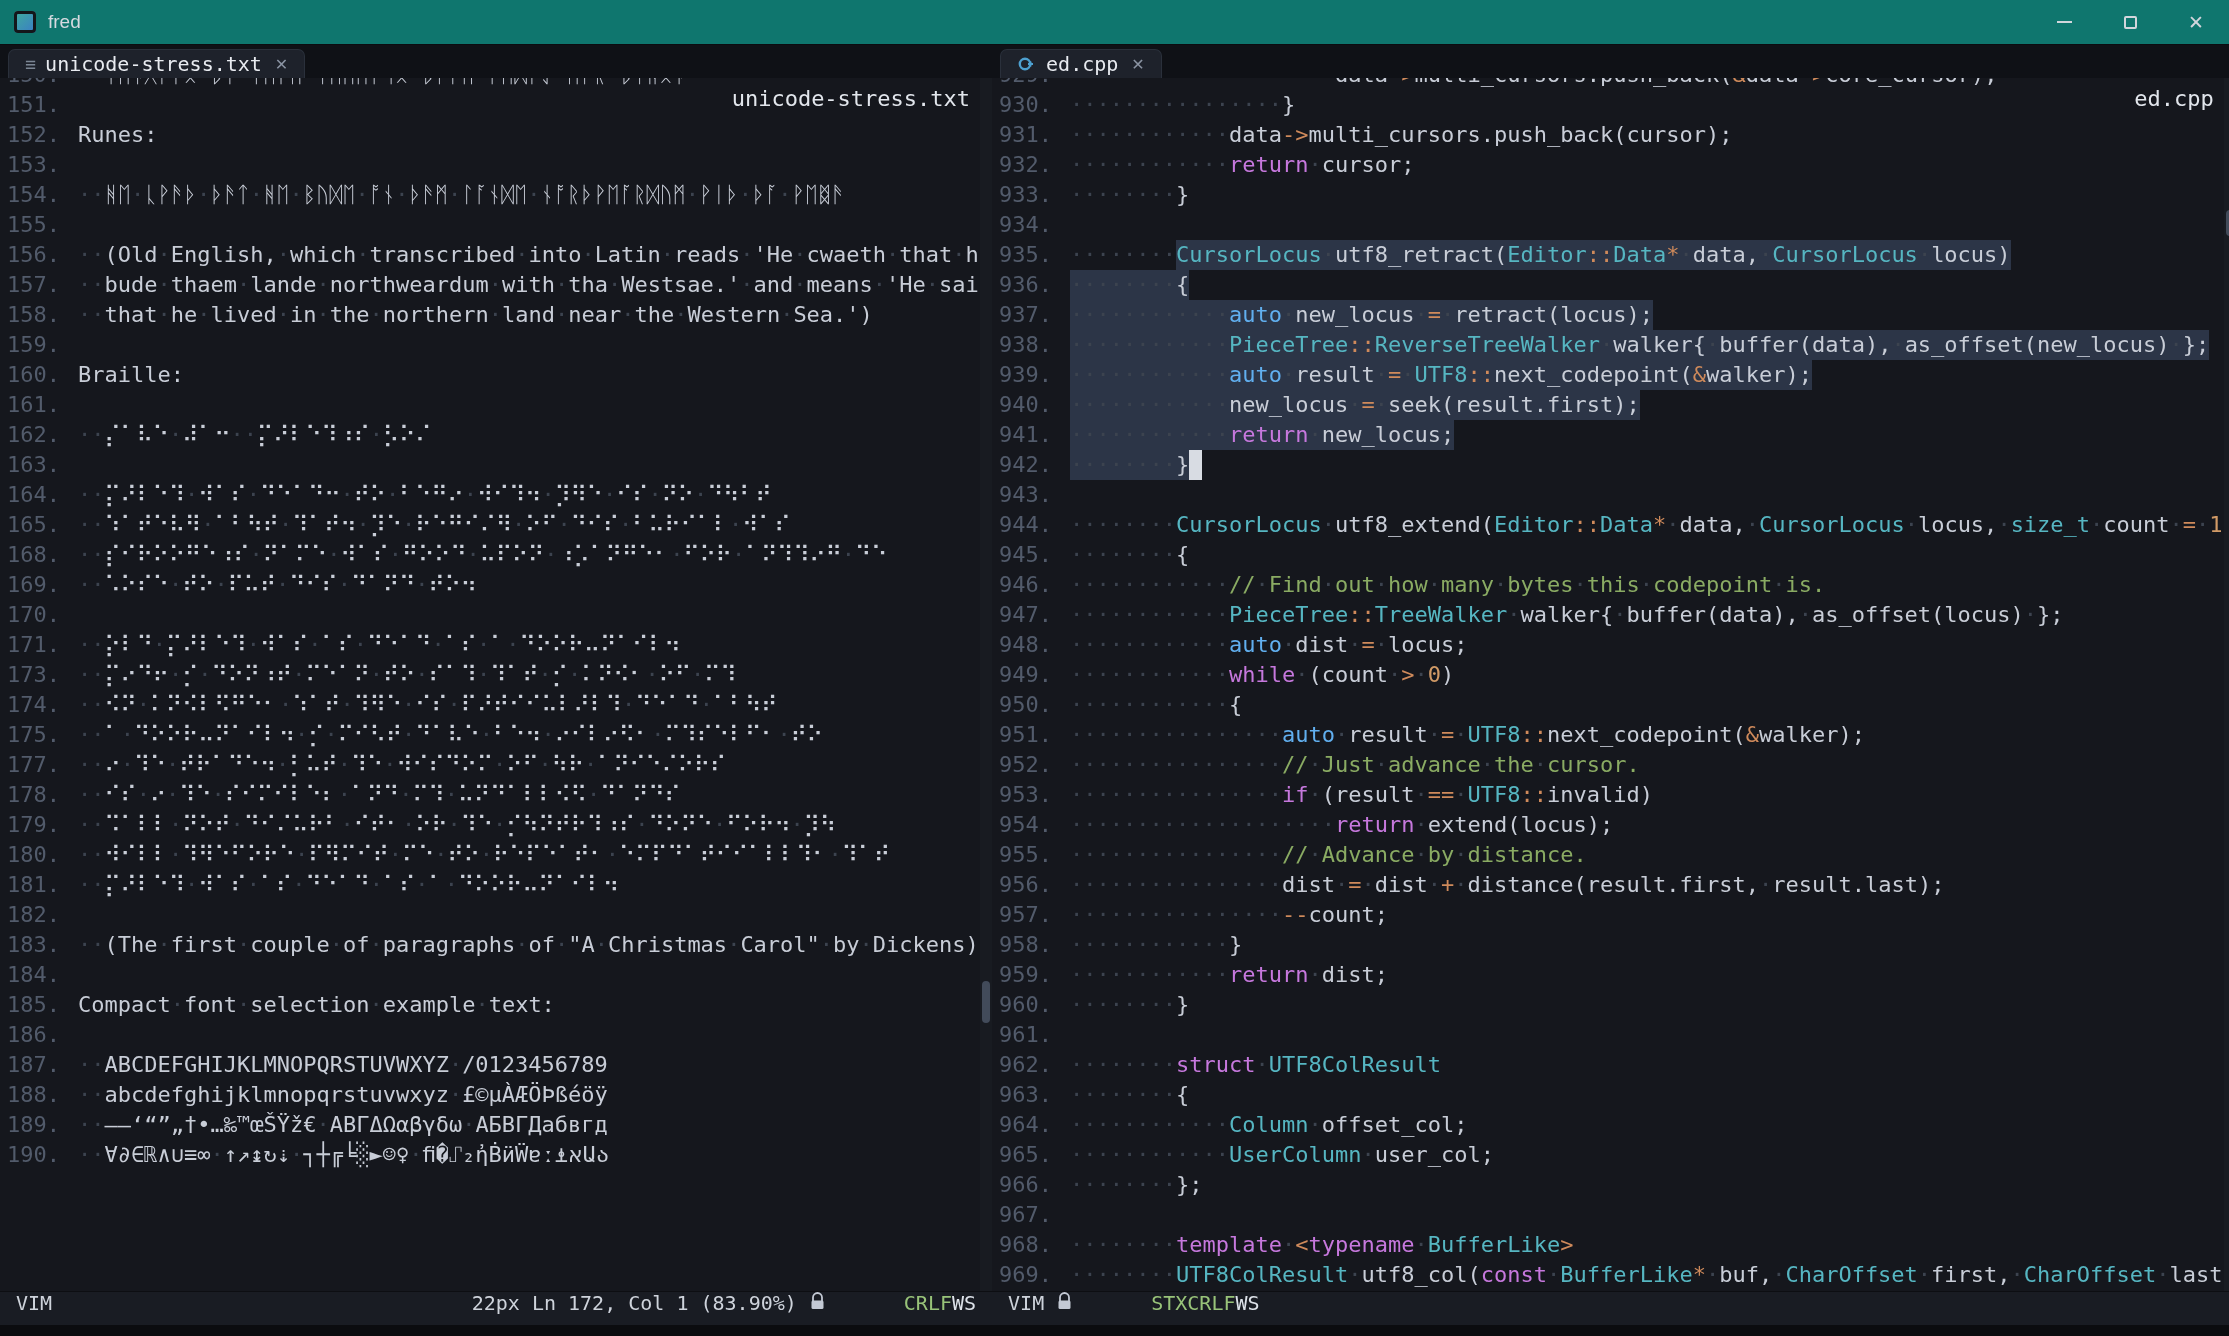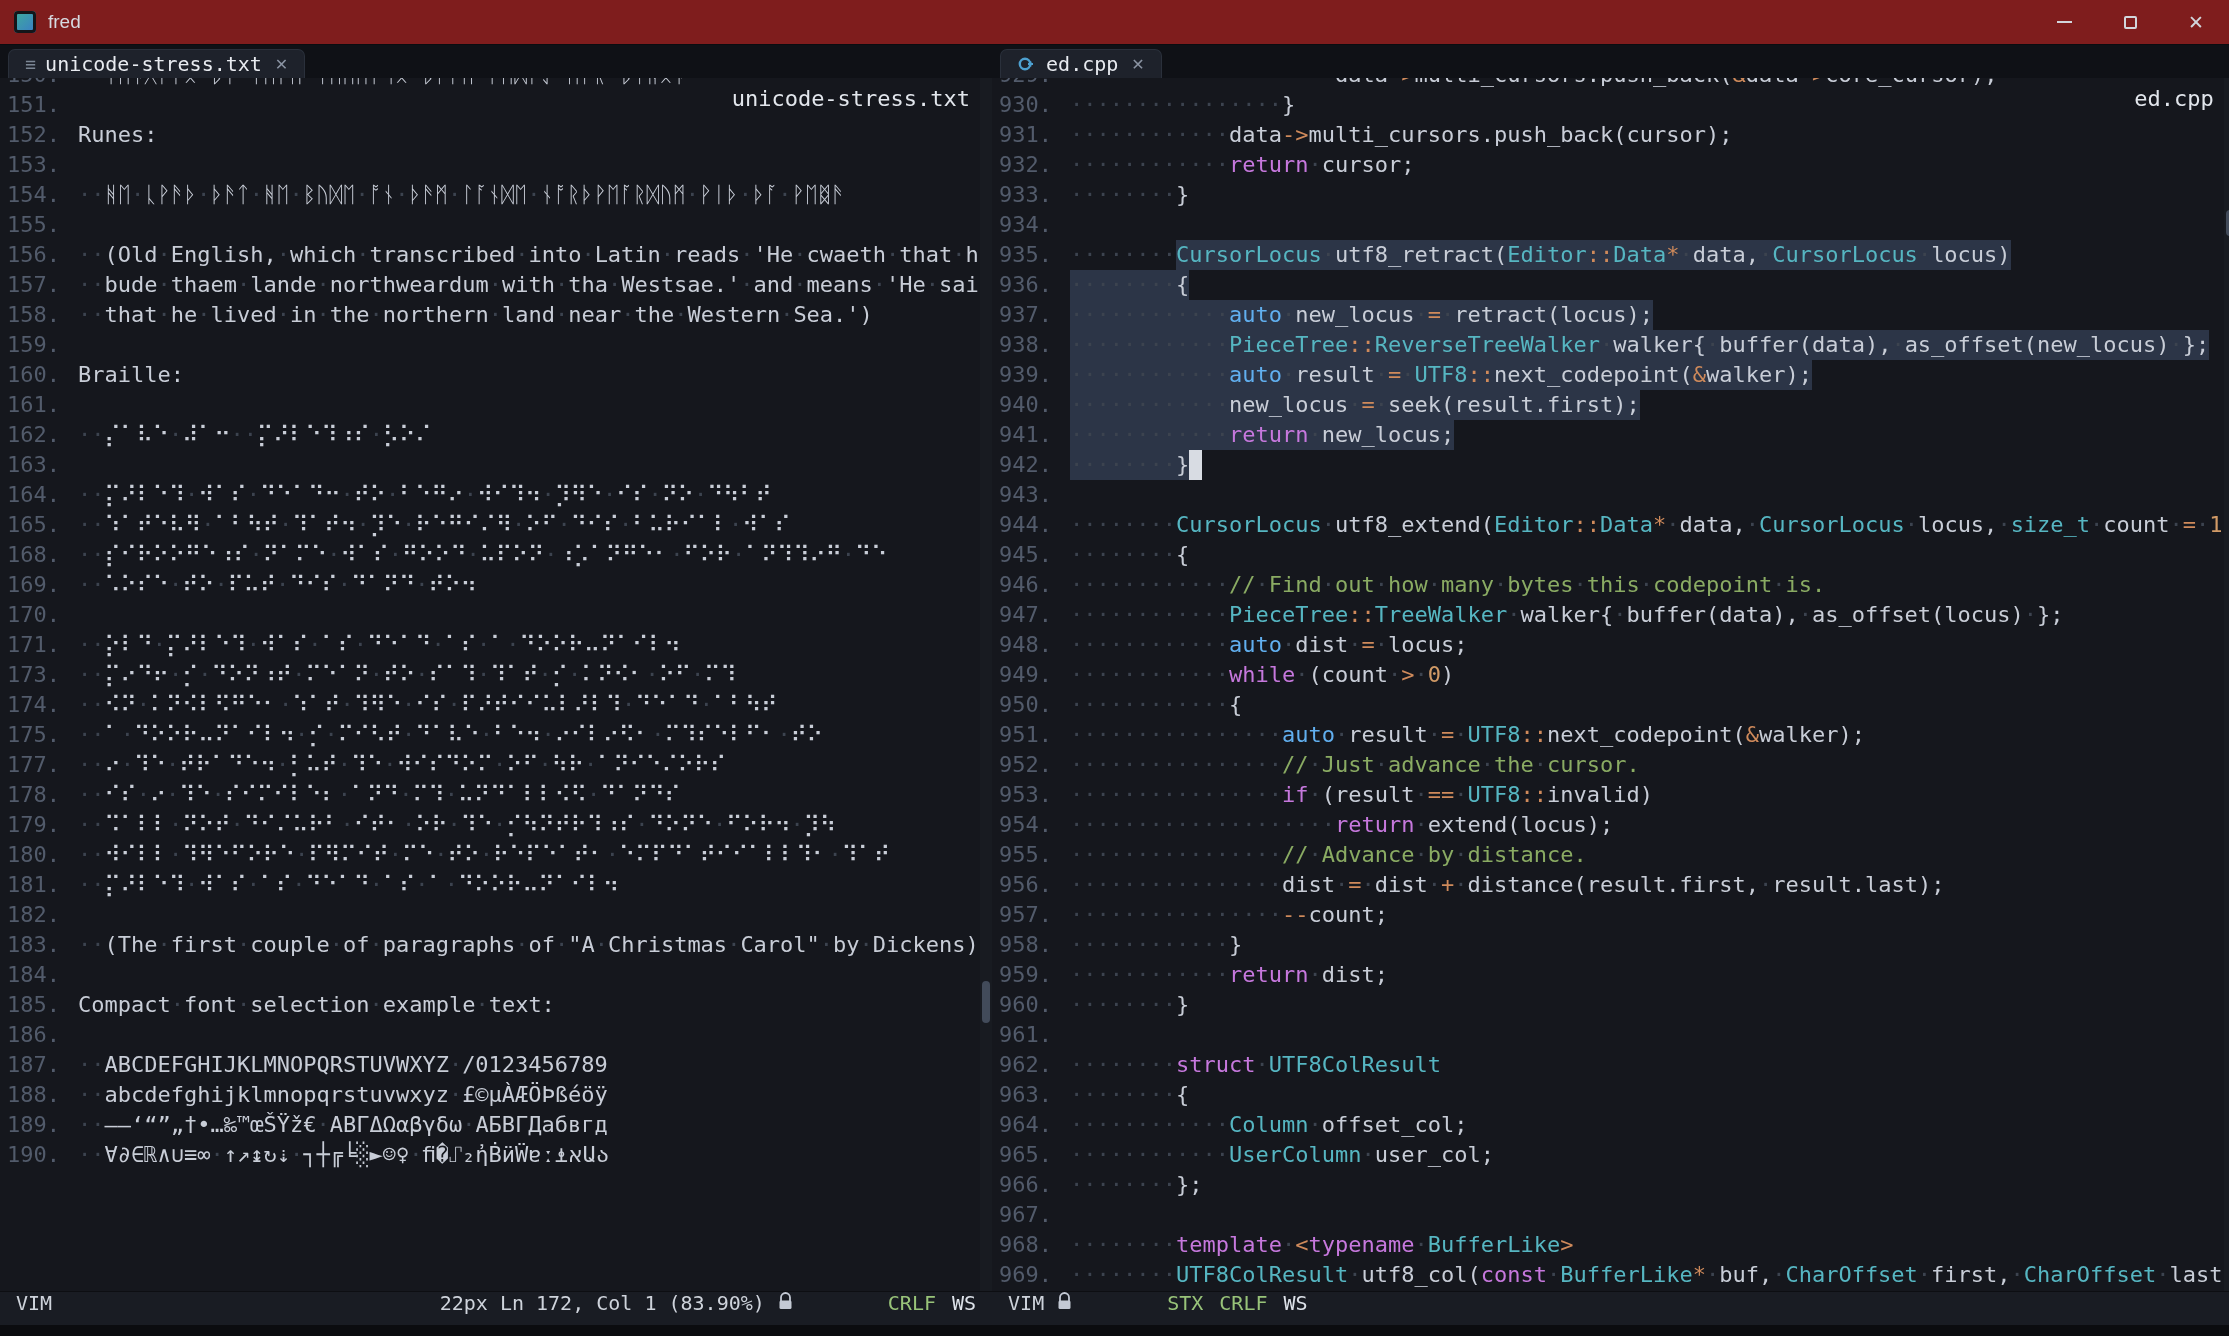--- a/index.html
+++ b/index.html
@@ -1,20 +1,20 @@
 <!DOCTYPE html>
 <html><head>
 <meta charset="utf-8">
 <style>
   * { margin:0; padding:0; box-sizing:border-box; }
   html,body { width:2229px; height:1336px; overflow:hidden; background:#0b0c0f; }
   body { font-family:"Liberation Sans", sans-serif; }
 
   
-  .titlebar { height:45px; background:#7f1d1d; display:flex; align-items:center; border-bottom:1px solid #0b0c10; }
+  .titlebar { height:45px; background:#0f766e; display:flex; align-items:center; border-bottom:1px solid #0b0c10; }
   .app-icon { width:22px; height:22px; margin-left:14px; border-radius:4px;
               background:linear-gradient(135deg,#3fae9b 0%,#3a7bc8 100%); box-shadow:inset 0 0 0 3px #14161a; }
   .win-title { margin-left:12px; font-size:19px; color:#d6dae0; }
   .win-controls { margin-left:auto; display:flex; height:100%; }
   .win-btn { width:66px; height:100%; display:flex; align-items:center; justify-content:center; color:#d2d6dc; }
   .glyph-min { width:15px; border-top:2px solid #d2d6dc; }
   .glyph-max { width:13px; height:13px; border:2px solid #d2d6dc; border-radius:2px; }
   .glyph-close { font-size:19px; line-height:19px; }
 
   
@@ -58,21 +58,21 @@
   .scrollbar { position:absolute; right:0; top:0; bottom:0; width:12px; background:#181b21; }
   .thumb { position:absolute; left:2px; right:2px; background:#424b5a; border-radius:4px; }
 
   
   .statusbar { height:34px; background:#191c23; box-shadow:inset 0 1px 0 #0d0e12;
                display:flex; align-items:flex-start; padding:0 16px;
                font-family:"DejaVu Sans Mono", monospace; font-size:20px; color:#ced3db; white-space:nowrap; }
   .sb-pos { margin-left:auto; }
   .lock { margin-left:12px; flex:0 0 auto; }
   .flags { display:flex; margin-left:78px; }
-  .flag { margin-left:16px; }
+  .flag { }
   .f-green { color:#98c379; }
   .f-plain { color:#dde2e9; }
 
   .bottom-edge { height:11px; background:#0b0c0f; }
 </style>
 </head>
 <body>
 
 <div class="titlebar">
   <div class="app-icon"></div>

